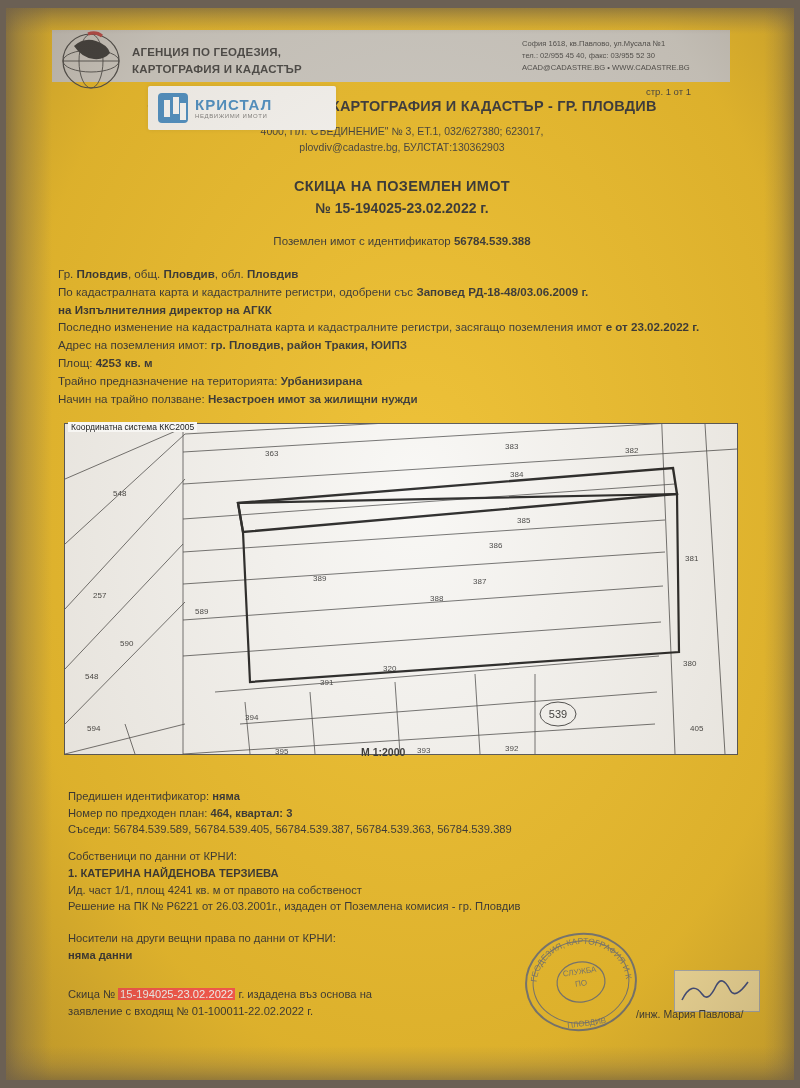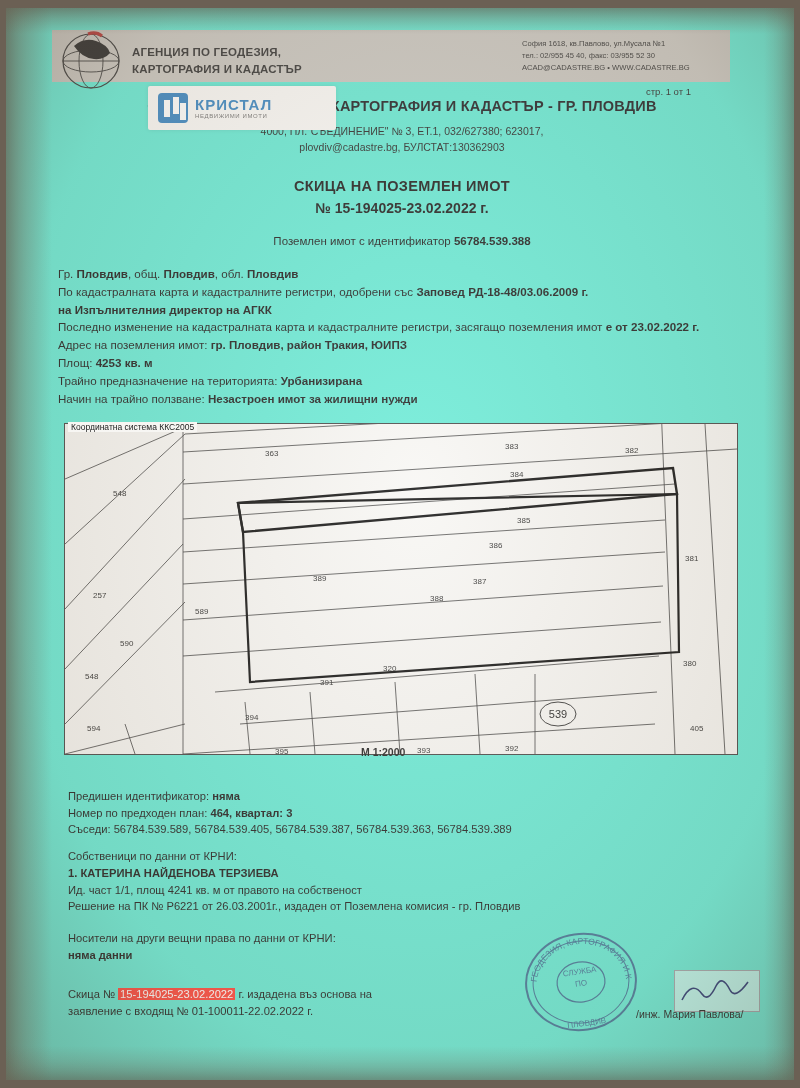--- a/index.html
+++ b/index.html
@@ -5,21 +5,21 @@
   html,body{margin:0;padding:0;}
   body{
     width:800px;height:1088px;overflow:hidden;
     background:#6b6054;
     font-family:"Liberation Sans", sans-serif;
     position:relative;
   }
   
   #paper{
     position:absolute;left:6px;top:8px;width:788px;height:1072px;
-    background:#5eead4;
+    background:#eab308;
     box-shadow:0 0 18px rgba(0,0,0,.45) inset;
   }
   
   .shade{position:absolute;pointer-events:none;}
   .shade.l{left:0;top:0;width:46px;height:100%;background:linear-gradient(90deg,rgba(110,96,80,.55),rgba(110,96,80,0));}
   .shade.t{left:0;top:0;width:100%;height:26px;background:linear-gradient(180deg,rgba(110,96,80,.45),rgba(110,96,80,0));}
   .shade.b{left:0;bottom:0;width:100%;height:34px;background:linear-gradient(0deg,rgba(110,96,80,.40),rgba(110,96,80,0));}
   .shade.r{right:0;top:0;width:30px;height:100%;background:linear-gradient(270deg,rgba(110,96,80,.35),rgba(110,96,80,0));}
   .shade.warm{left:0;top:0;width:100%;height:100%;background:radial-gradient(ellipse at 52% 45%, rgba(255,255,255,.20), rgba(180,168,150,.25) 70%, rgba(120,105,88,.42) 100%);}
 

